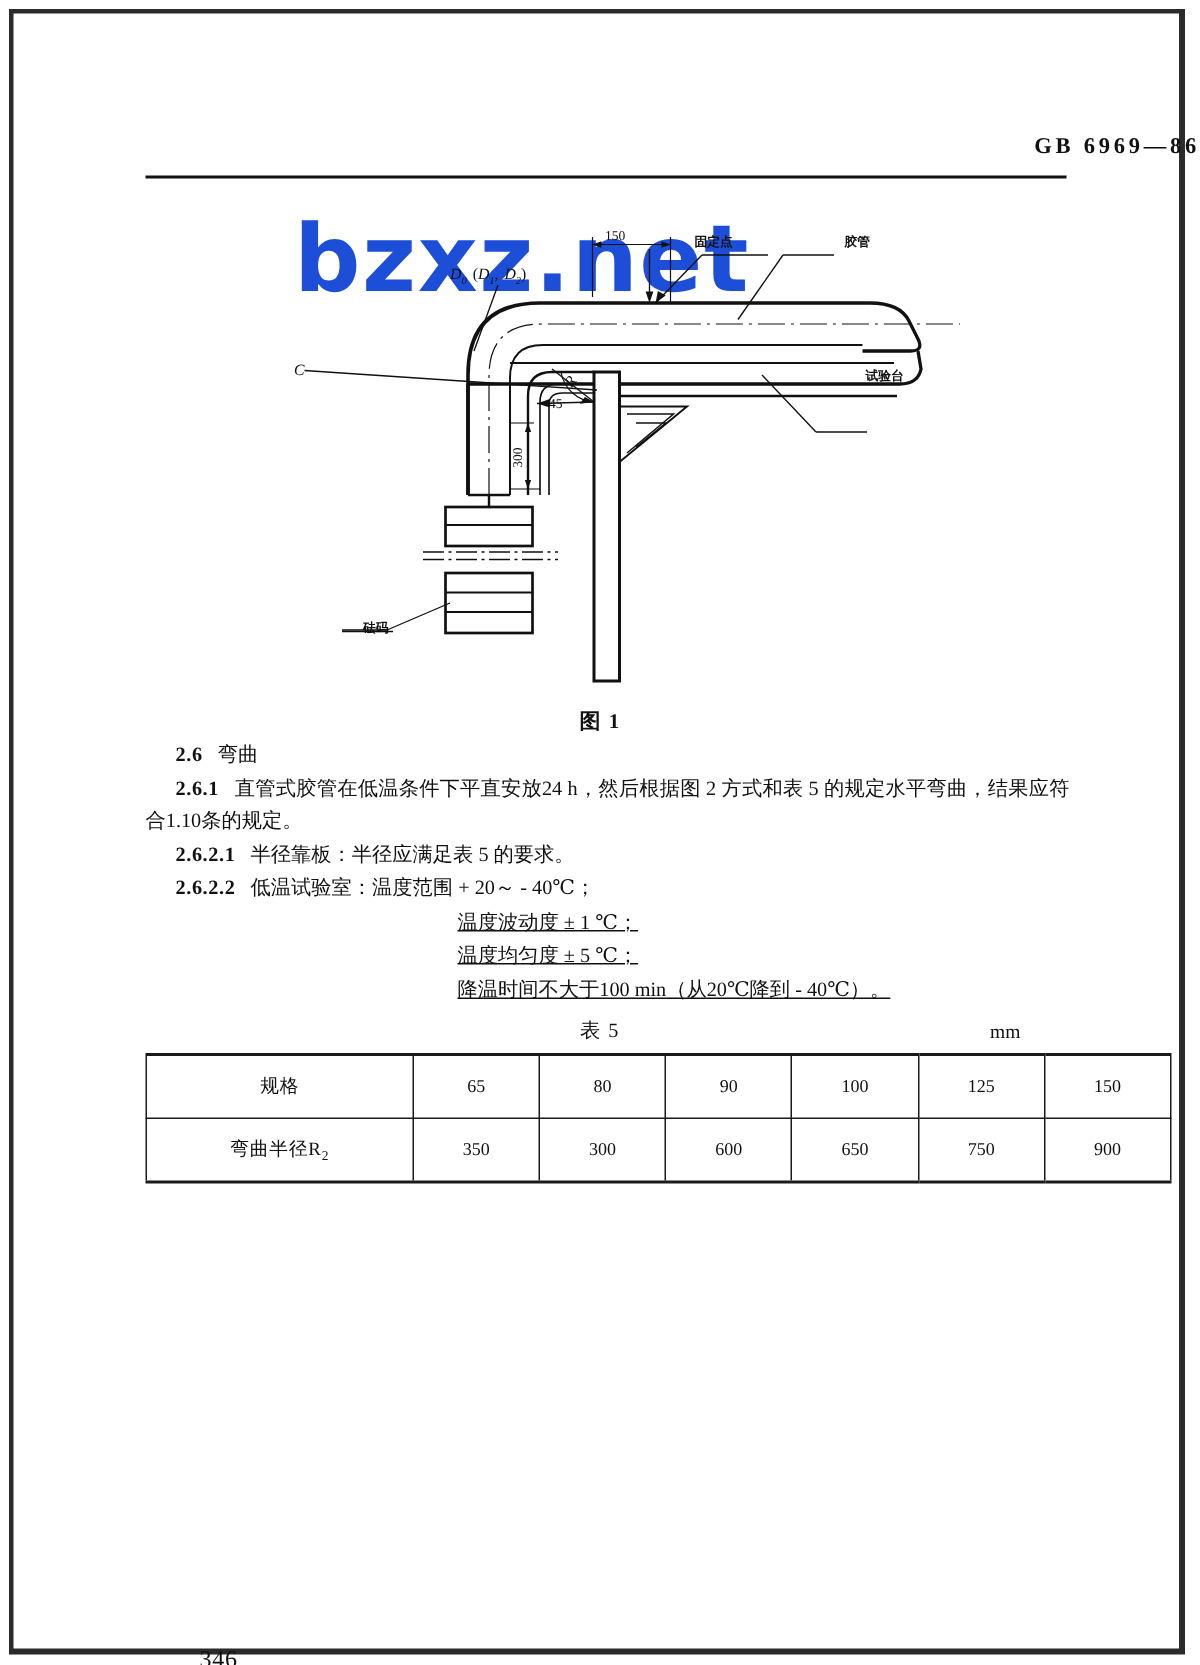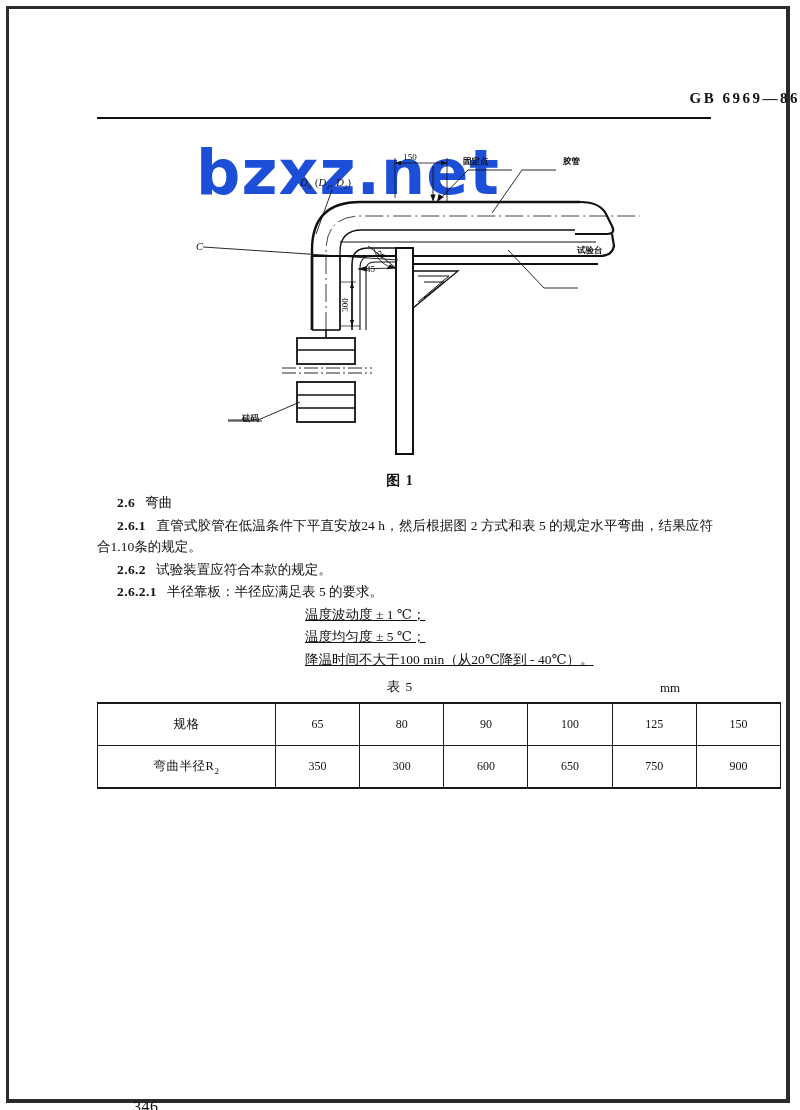--- a/index.html
+++ b/index.html
@@ -331,28 +331,28 @@
   <div id="body-text">
 
     <p class="para indent-1">
       <span class="num">2.6</span>&nbsp;&nbsp;&nbsp;<span>弯曲</span>
     </p>
 
     <p class="para indent-1">
       <span class="num">2.6.1</span>&nbsp;&nbsp;&nbsp;<span>直管式胶管在低温条件下平直安放24 h，然后根据图 2 方式和表 5 的规定水平弯曲，结果应符合1.10条的规定。</span>
     </p>
 
-    <p class="para indent-1">
-      <span class="num">2.6.2</span>&nbsp;&nbsp;&nbsp;<span>试验装置应符合本款的规定。</span>
-    </p>
 
     <p class="para indent-1">
       <span class="num">2.6.2.1</span>&nbsp;&nbsp;&nbsp;<span>半径靠板：半径应满足表 5 的要求。</span>
     </p>
 
+    <p class="para indent-1">
+      <span class="num">2.6.2.2</span>&nbsp;&nbsp;&nbsp;<span>低温试验室：温度范围 + 20～ - 40℃；</span>
+    </p>
 
     <p class="para sub-line">温度波动度 ± 1 ℃；</p>
     <p class="para sub-line">温度均匀度 ± 5 ℃；</p>
     <p class="para sub-line">降温时间不大于100 min（从20℃降到 - 40℃）。</p>
   </div>
 
   <div id="table-title">表 5</div>
   <div id="table-unit">mm</div>
 
   <table id="spec-table">

